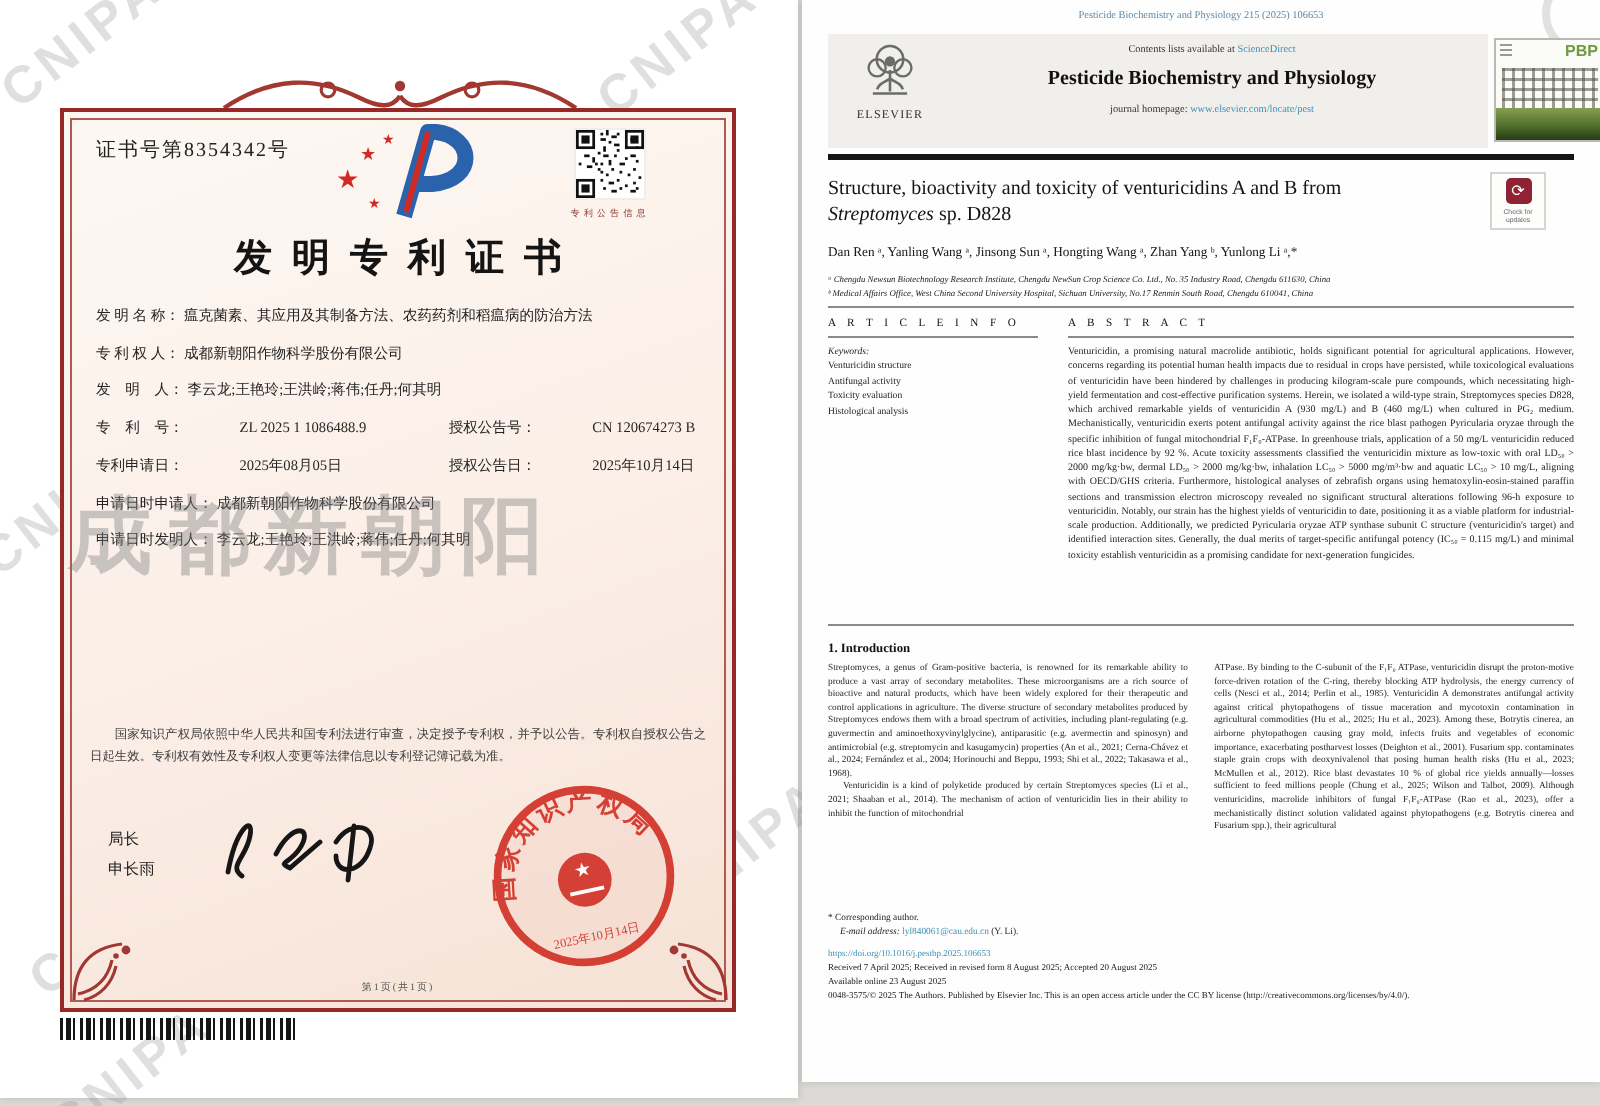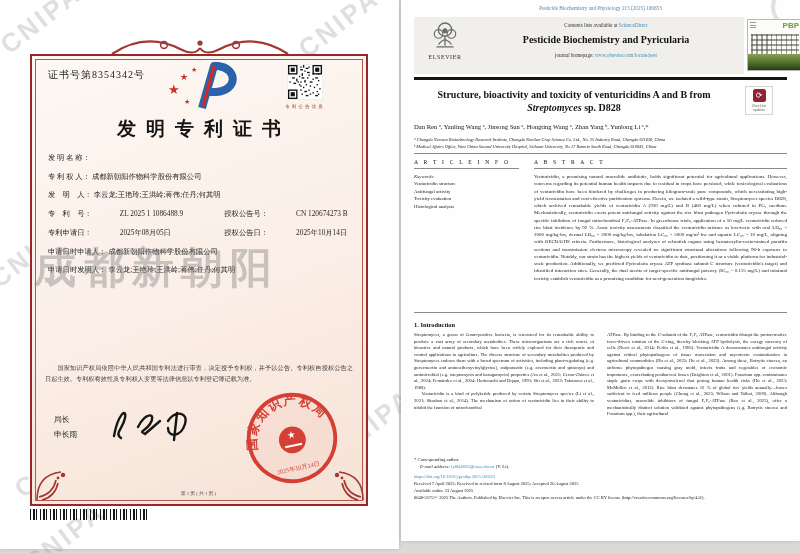--- a/index.html
+++ b/index.html
@@ -62,21 +62,21 @@
   .cover .c-top{height:14px;position:relative;}
   .cover .c-menu{position:absolute;left:2px;top:2px;width:6px;height:6px;
                  background:repeating-linear-gradient(#999 0 1px,transparent 1px 2.5px);}
   .cover .c-pbp{position:absolute;right:3px;top:1px;font-family:"Liberation Sans",sans-serif;font-weight:bold;
                 font-size:8px;color:#6f9a3d;}
   .cover .c-grid{height:20px;margin:0 3px;background:
       repeating-linear-gradient(90deg,rgba(80,80,70,.55) 0 1.5px,transparent 1.5px 5px),
       repeating-linear-gradient(rgba(80,80,70,.55) 0 1.5px,transparent 1.5px 5px);}
   .cover .c-photo{height:16px;background:linear-gradient(180deg,#87a050 0%,#4c6a2a 60%,#233c14 100%);}
   .black-rule{position:absolute;left:13px;top:77px;width:373px;height:2.5px;background:#151515;}
-  .ptitle{position:absolute;left:13px;top:88px;width:320px;font-size:10px;font-weight:bold;line-height:1.32;color:#141414;text-align:center;}
+  .ptitle{position:absolute;left:13px;top:88px;width:320px;font-size:10px;font-weight:normal;line-height:1.32;color:#141414;}
   .badge{position:absolute;left:344px;top:86px;width:28px;text-align:center;border:0.5px solid #d5d5d0;
          padding:2px 1px;background:#fdfdfc;}
   .badge .b-icon{width:13px;height:13px;margin:0 auto;background:#8f2333;border-radius:2.5px;color:#fff;
                  font-size:8px;line-height:13px;font-family:"Liberation Sans",sans-serif;}
   .badge .b-txt{display:block;font-size:3.4px;color:#666;margin-top:1.5px;line-height:1.25;font-family:"Liberation Sans",sans-serif;}
   .authors{position:absolute;left:13px;top:123px;width:360px;font-size:6.6px;color:#141414;}
   .affil{position:absolute;left:13px;width:373px;font-size:4.4px;font-style:italic;color:#222;}
   .affil.a{top:137px;} .affil.b{top:144px;}
   .hr{position:absolute;left:13px;width:373px;height:0;border-top:0.7px solid #8a8a8a;}
   .hr1{top:153px;} .hr2{top:312px;}
@@ -196,20 +196,21 @@
             <rect x="22" y="21" width="1" height="1"></rect>
         </g>
       </svg>
       <div class="qr-caption">专利公告信息</div>
 
       <div class="cert-title">发明专利证书</div>
 
       <div class="cert-rows">
         <div class="crow">
           <span class="lb">发 明 名 称：</span>
+          <span class="vl">瘟克菌素、其应用及其制备方法、农药药剂和稻瘟病的防治方法</span>
         </div>
         <div class="crow">
           <span class="lb">专 利 权 人：</span>
           <span class="vl">成都新朝阳作物科学股份有限公司</span>
         </div>
         <div class="crow">
           <span class="lb">发　明　人：</span>
           <span class="vl">李云龙;王艳玲;王洪岭;蒋伟;任丹;何其明</span>
         </div>
         <div class="crow dual">
@@ -296,21 +297,21 @@
           <circle cx="13" cy="9" r="6.2" stroke="#6b6b6b" fill="none" stroke-width="1.2"></circle>
           <circle cx="7" cy="13" r="4" stroke="#6b6b6b" fill="none" stroke-width="1.1"></circle>
           <circle cx="19" cy="13" r="4" stroke="#6b6b6b" fill="none" stroke-width="1.1"></circle>
           <circle cx="13" cy="10" r="2.4" fill="#6b6b6b"></circle>
           <path d="M13,14 L13,24 M13,18 C10,20 8,20 7,23 M13,18 C16,20 18,20 19,23 M5,25 h16" stroke="#6b6b6b" fill="none" stroke-width="1.2"></path>
         </svg>
         <div class="els-label">ELSEVIER</div>
       </div>
       <div class="hdr-center">
         <div class="contents-line"><span>Contents lists available at </span><span class="link">ScienceDirect</span></div>
-        <div class="jtitle">Pesticide Biochemistry and Pyricularia</div>
+        <div class="jtitle">Pesticide Biochemistry and Physiology</div>
         <div class="homepage"><span>journal homepage: </span><span class="link">www.elsevier.com/locate/pest</span></div>
       </div>
     </div>
 
     <div class="cover">
       <div class="c-top">
         <div class="c-menu"></div>
         <div class="c-pbp">PBP</div>
       </div>
       <div class="c-grid"></div>

